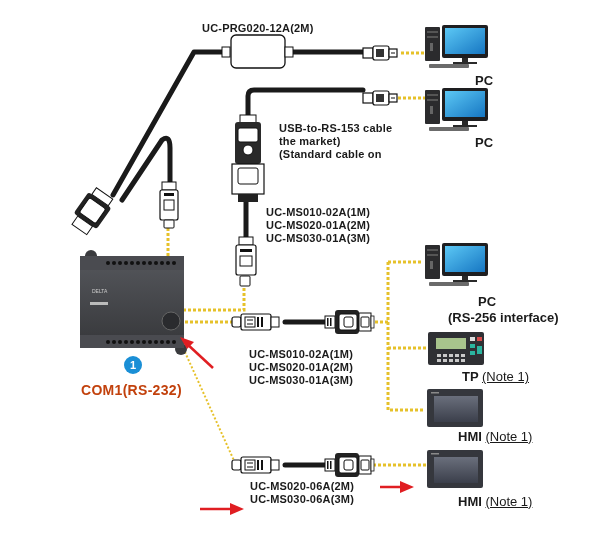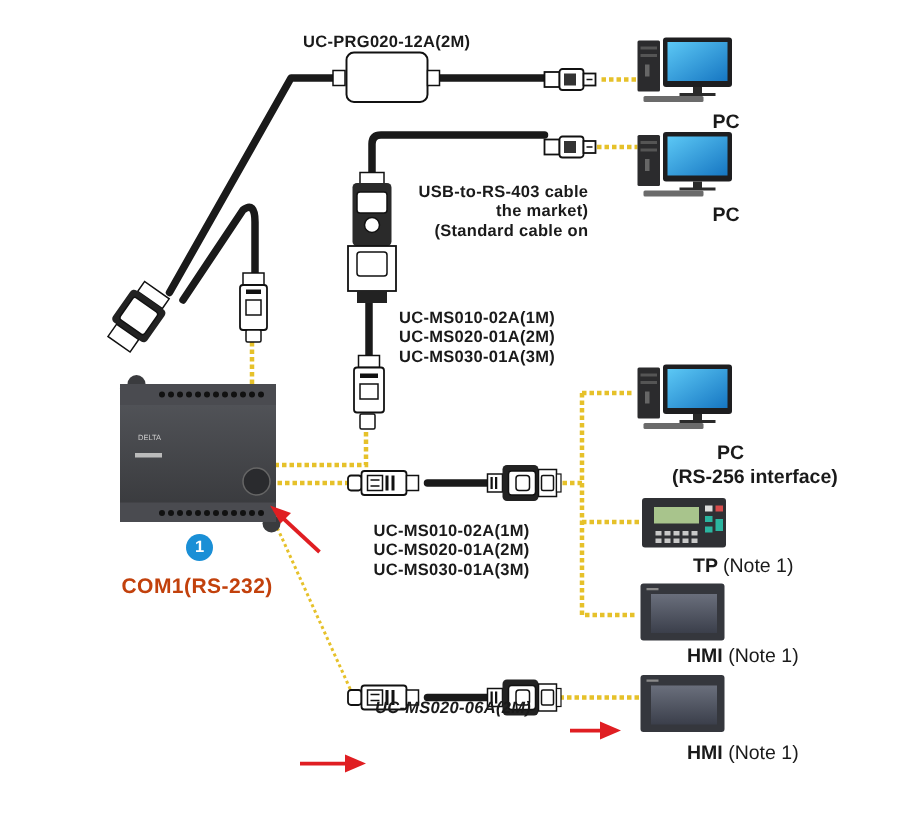--- a/index.html
+++ b/index.html
@@ -1,22 +1,22 @@
 <!DOCTYPE html>
 <html><head>
 <meta charset="utf-8">
 <style>
   html, body { margin: 0; padding: 0; background: #ffffff; }
   body { width: 601px; height: 547px; position: relative; overflow: hidden; font-family: "Liberation Sans", sans-serif; }
   #diagram { position: absolute; left: 0; top: 0; }
-  .lbl { position: absolute; font-family: "Liberation Sans", sans-serif; font-weight: bold; color: #1a1a1a; white-space: nowrap; text-align: right; }
+  .lbl { position: absolute; font-family: "Liberation Sans", sans-serif; font-weight: bold; color: #1a1a1a; white-space: nowrap; }
   .lbl-sm { font-size: 11px; line-height: 13px; letter-spacing: 0.2px; }
   .lbl-md { font-size: 13px; line-height: 15px; margin-left: 29px; }
   .lbl-red { color: #c2410c; font-size: 14px; letter-spacing: 0.3px; }
-  .normal { font-weight: normal; }
+  .normal { font-weight: normal; text-decoration: underline; }
   .badge { position: absolute; width: 18px; height: 18px; border-radius: 50%; background: #1a8fd6; color: #fff; font-weight: bold; font-size: 11px; line-height: 18px; text-align: center; }
 </style>
 </head>
 <body>
 
 <svg id="diagram" width="601" height="547" viewBox="0 0 601 547" xmlns="http://www.w3.org/2000/svg">
   <defs>
     <linearGradient id="scr" x1="0" y1="0" x2="1" y2="1">
       <stop offset="0" stop-color="#5cc8f5"></stop>
       <stop offset="1" stop-color="#1676c2"></stop>
@@ -220,39 +220,40 @@
     <g>
       <line x1="380" y1="487" x2="402" y2="487" stroke="#e01e22" stroke-width="2.5"></line>
       <polygon points="414,487 400,481 400,493" fill="#e01e22"></polygon>
     </g>
   </g>
 </svg>
 
 <div class="lbl lbl-sm" style="left:202px; top:22px;">UC-PRG020-12A(2M)</div>
 
 <div class="lbl lbl-sm" style="left:279px; top:122px;">
-  <div>USB-to-RS-403 cable</div>
+  <div>USB-to-RS-153 cable</div>
   <div>the market)</div>
   <div>(Standard cable on</div>
 </div>
 
 <div class="lbl lbl-sm" style="left:266px; top:206px;">
   <div>UC-MS010-02A(1M)</div>
   <div>UC-MS020-01A(2M)</div>
   <div>UC-MS030-01A(3M)</div>
 </div>
 
 <div class="lbl lbl-sm" style="left:249px; top:348px;">
   <div>UC-MS010-02A(1M)</div>
   <div>UC-MS020-01A(2M)</div>
   <div>UC-MS030-01A(3M)</div>
 </div>
 
-<div class="lbl lbl-sm" style="left:250px; top:466px;font-style:italic;">
+<div class="lbl lbl-sm" style="left:250px; top:480px;">
   <div>UC-MS020-06A(2M)</div>
+  <div>UC-MS030-06A(3M)</div>
 </div>
 
 <div class="badge" style="left:124px; top:356px;">1</div>
 <div class="lbl lbl-red" style="left:81px; top:382px;">COM1(RS-232)</div>
 
 <div class="lbl lbl-md" style="left:446px; top:73px;">PC</div>
 <div class="lbl lbl-md" style="left:446px; top:135px;">PC</div>
 <div class="lbl lbl-md" style="left:449px; top:294px;">PC</div>
 <div class="lbl lbl-md" style="left:419px; top:310px;">(RS-256 interface)</div>
 

